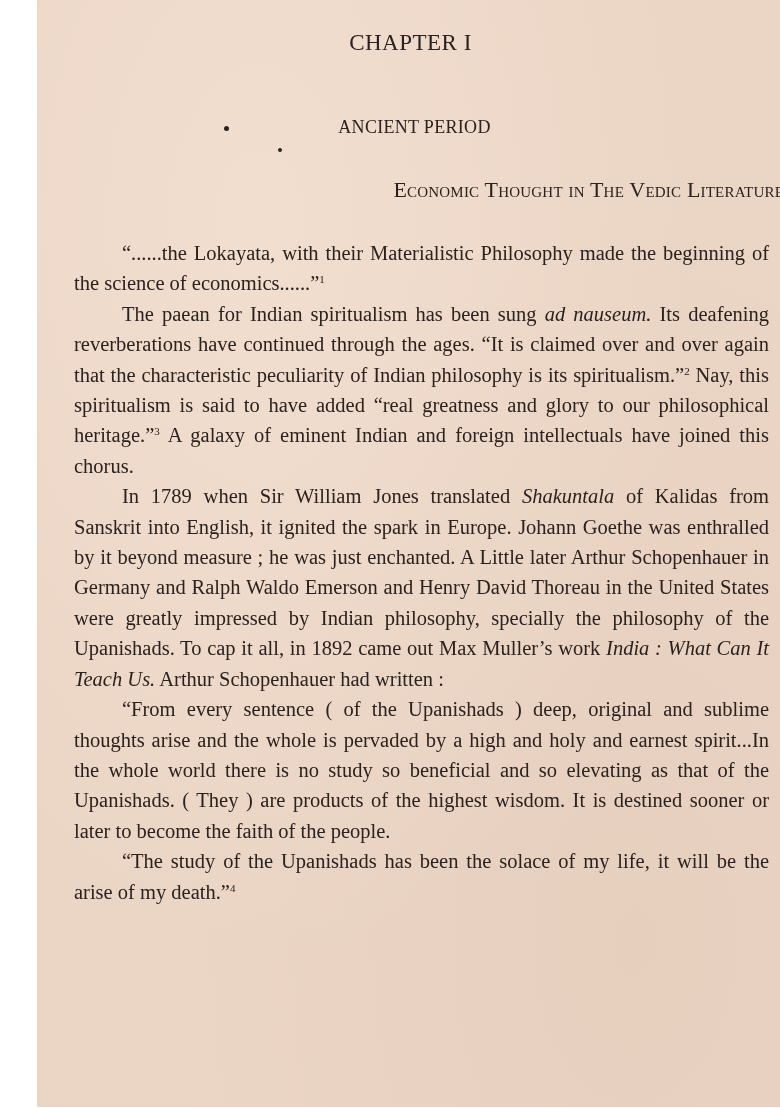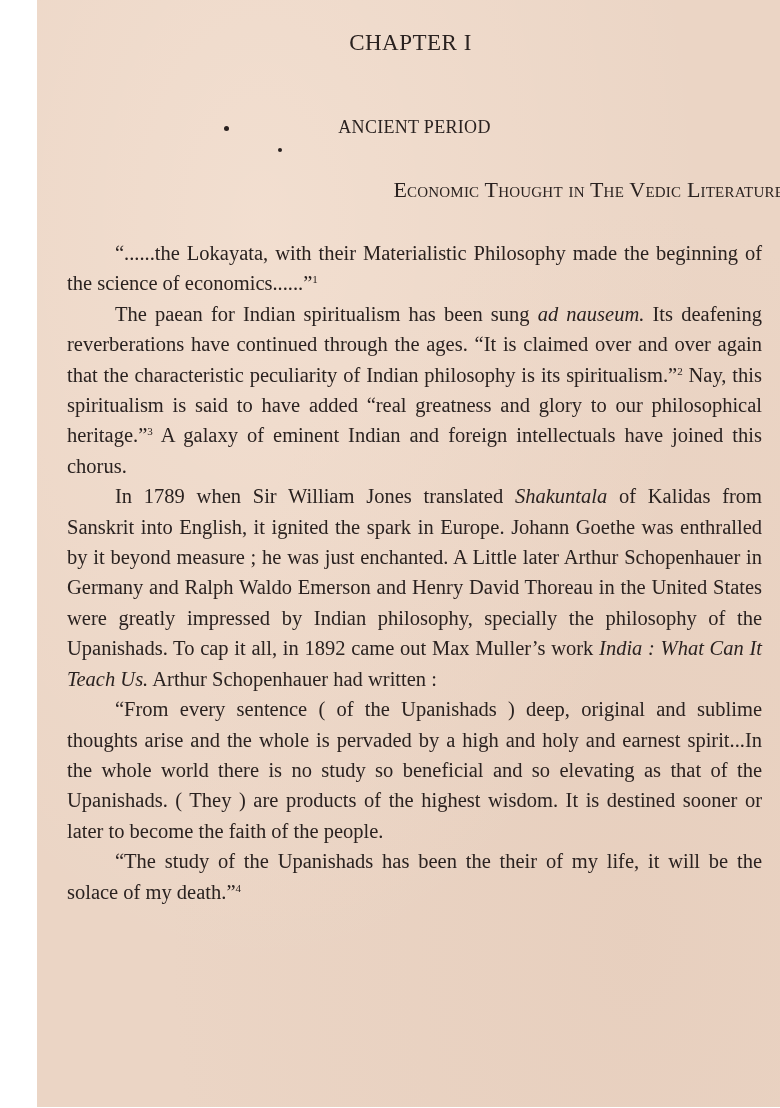--- a/index.html
+++ b/index.html
@@ -53,21 +53,21 @@
       position: absolute;
       left: 0; right: 0;
       top: 177px;
       text-align: right;
       font-size: 22px;
       font-variant: small-caps;
       letter-spacing: 0.2px;
     }
     .body-text {
       position: absolute;
-      left: 30px;
+      left: 37px;
       width: 695px;
       top: 238px;
       font-size: 20.5px;
       line-height: 30.4px;
       text-align: justify;
     }
     .body-text p {
       margin: 0;
       text-indent: 48px;
     }
@@ -88,15 +88,15 @@
   <div class="period-title">ANCIENT PERIOD</div>
   <span class="dot" style="left:241px; top:148px; width:4px; height:4px;"></span>
 
   <div class="section-title">Economic Thought in The Vedic Literature</div>
 
   <div class="body-text" id="body-text">
     <p><span>“......the Lokayata, with their Materialistic Philosophy made the beginning of the science of economics......”</span><sup>1</sup></p>
     <p><span>The paean for Indian spiritualism has been sung </span><em>ad nauseum.</em><span> Its deafening reverberations have continued through the ages.  “It is claimed over and over again that the characteristic peculiarity of Indian philosophy is its spiritualism.”</span><sup>2</sup><span>  Nay, this spiritualism is said to have added “real greatness and glory to our philosophical heritage.”</span><sup>3</sup><span>  A galaxy of eminent Indian and foreign intellectuals have joined this chorus.</span></p>
     <p><span>In 1789 when Sir William Jones translated </span><em>Shakuntala</em><span> of Kalidas from Sanskrit into English, it ignited the spark in Europe. Johann Goethe was enthralled by it beyond measure ;  he was just enchanted.  A Little later Arthur Schopenhauer in Germany and Ralph Waldo Emerson and Henry David Thoreau in the United States were greatly impressed by Indian philosophy, specially the philosophy of the Upanishads.  To cap it all, in 1892 came out Max Muller’s work </span><em>India :  What Can It Teach Us.</em><span>  Arthur Schopenhauer had written :</span></p>
     <p><span>“From every sentence ( of the Upanishads ) deep, original and sublime thoughts arise and the whole is pervaded by a high and holy and earnest spirit...In the whole world there is no study so beneficial and so elevating as that of the Upanishads.  ( They ) are products of the highest wisdom.  It is destined sooner or later to become the faith of the people.</span></p>
-    <p><span>“The study of the Upanishads has been the their of my life, it will be the solace of my death.”</span><sup>4</sup></p>
+    <p><span>“The study of the Upanishads has been the solace of my life, it will be the arise of my death.”</span><sup>4</sup></p>
   </div>
 </div>
 
 </body></html>

